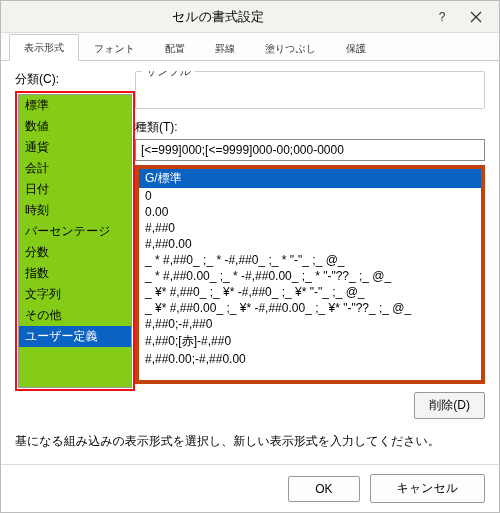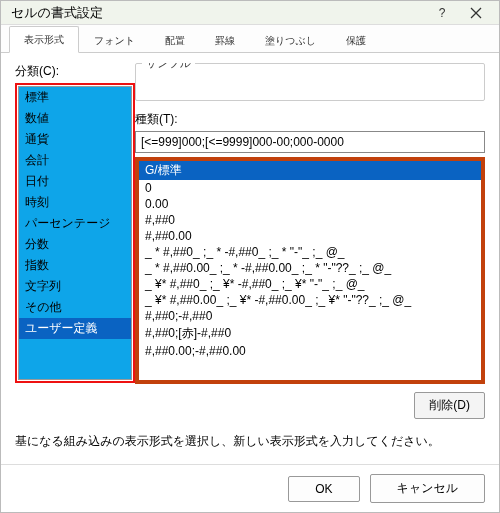--- a/index.html
+++ b/index.html
@@ -1,30 +1,30 @@
 <!DOCTYPE html>
 <html><head>
 <meta charset="utf-8">
 <style>
   * { box-sizing: border-box; font-family: "Meiryo UI", "Yu Gothic UI", sans-serif; font-size: 12px; }
   body { margin: 0; background: #fff; }
   .window { width: 500px; height: 513px; border: 1px solid #bbb; background: #fff; display: flex; flex-direction: column; }
-  .titlebar { display: flex; align-items: center; height: 24px; padding: 0 6px 0 10px; border-bottom: 1px solid #ddd; background: #f0f4ec; }
+  .titlebar { display: flex; align-items: center; height: 32px; padding: 0 6px 0 10px; border-bottom: 1px solid #ddd; background: #f0f4ec; text-align: center; }
   .titlebar .title { flex: 1; font-size: 13px; }
   .tb-btn { width: 34px; height: 100%; display: flex; align-items: center; justify-content: center; color: #333; }
   .tb-btn svg { width: 12px; height: 12px; }
   .tabs { display: flex; padding-left: 8px; height: 28px; align-items: flex-end; border-bottom: 1px solid #ccc; background:#fdfdfd;}
   .tab { padding:6px 14px 5px; font-size:10px; color:#333; border:1px solid transparent; border-bottom:none; position:relative; top:1px; }
   .tab.active { background:#fff; border-color:#ccc; border-bottom:1px solid #fff; border-radius:2px 2px 0 0; }
   .body { flex:1; padding:10px 14px 0 14px; display:flex; flex-direction:column; overflow:hidden; }
   .row1 { display:flex; flex:1; overflow:hidden; }
   .leftcol { width:120px; display:flex; flex-direction:column; }
   .label { margin-bottom:3px; }
   .catbox-wrap { border:2px solid #e11; padding:1px; height:300px; }
-  .catbox { width:100%; height:100%; border:1px solid #999; background:#0ea5e9; overflow-y:scroll; }
+  .catbox { width:100%; height:100%; border:1px solid #999; background:#84cc16; overflow-y:scroll; }
   .cat { padding:2px 6px; }
   .cat.sel { background:#0a63c2; color:#fff; }
   .rightcol { flex:1; display:flex; flex-direction:column; min-width:0; }
   .sample { border:1px solid #ccc; height:38px; position:relative; margin-bottom:10px; border-radius:2px;}
   .sample .lg { position:absolute; top:-8px; left:6px; background:#fff; padding:0 4px; font-size:11px; color:#444;}
   .tinput { width:100%; border:1px solid #888; padding:3px 5px; margin-bottom:4px; }
   .typebox { flex:1; border:4px solid #c2410c; background:#fff; overflow-y:scroll; min-height:0;}
   .trow { padding:1px 6px; white-space:nowrap; overflow:hidden; text-overflow:ellipsis;}
   .trow.sel { background:#0a63c2; color:#fff; }
   .delrow { text-align:right; padding:8px 0 6px;}

